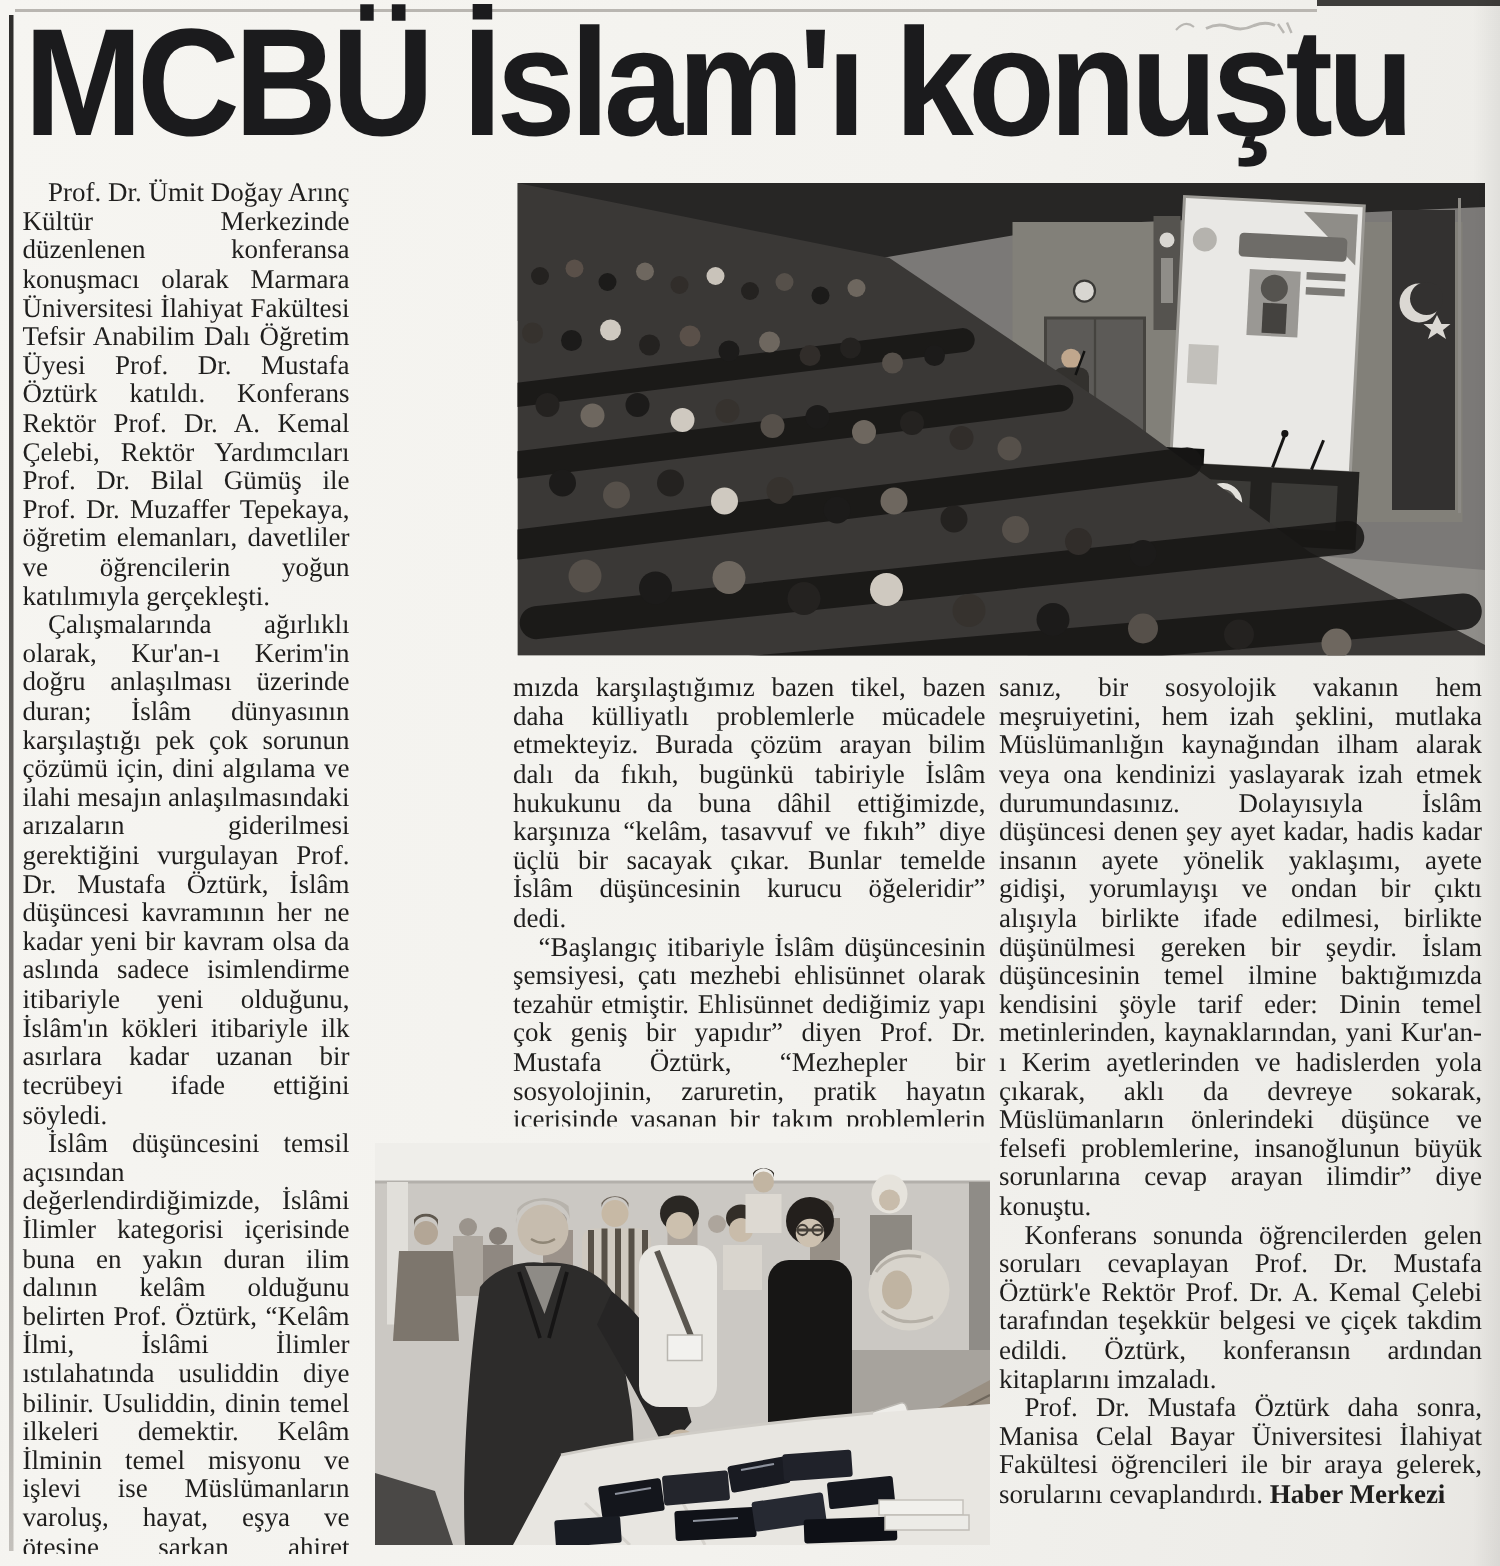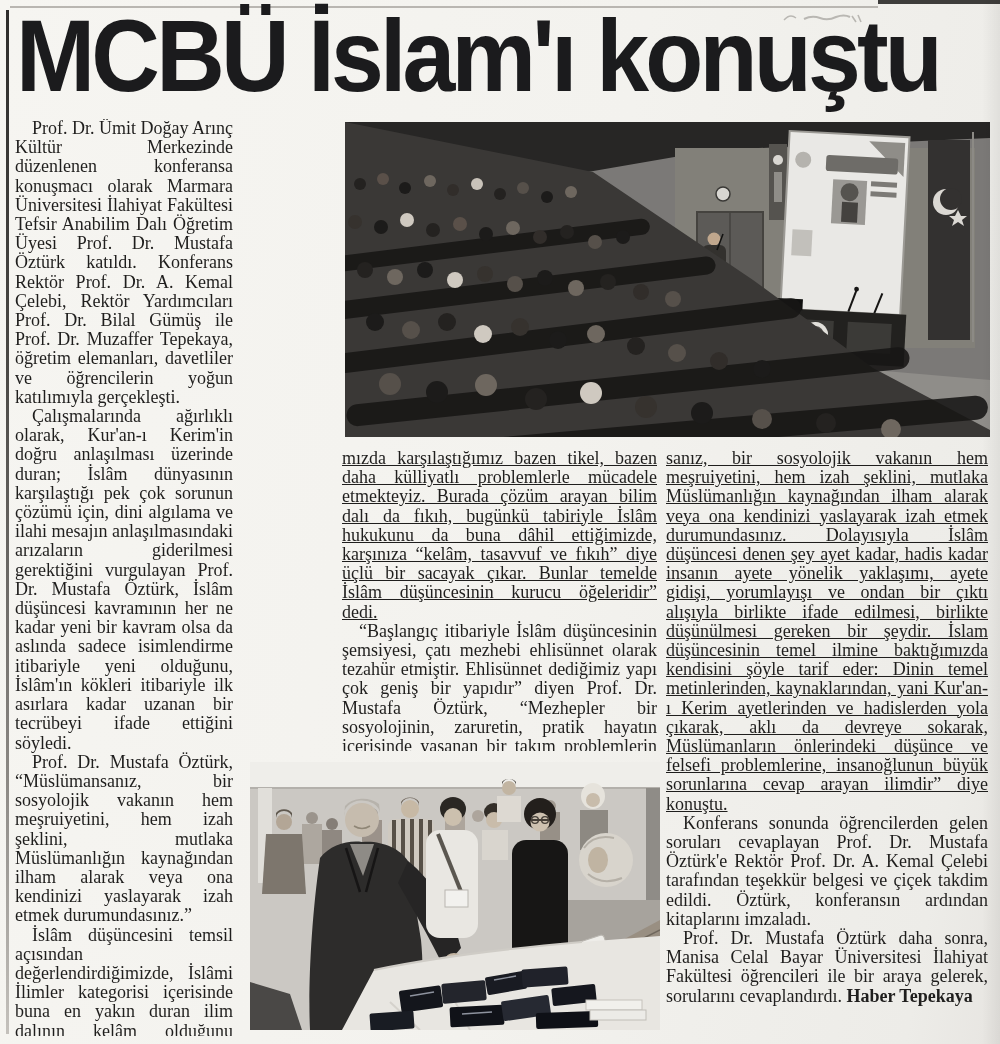--- a/index.html
+++ b/index.html
@@ -20,21 +20,21 @@
   .headline{
     position:absolute;left:16px;top:0px;margin:0;width:970px;
     font-family:"Liberation Sans","DejaVu Sans",sans-serif;
     font-weight:bold;font-size:100px;letter-spacing:-4px;color:#1b1b1d;
     white-space:nowrap;transform:scale(.95,1.02);transform-origin:left top;
     line-height:108px;
   }
   .col{position:absolute;font-size:18px;line-height:19.2px;text-align:justify;
     overflow:hidden;hyphens:auto;}
   .col p{margin:0;text-indent:17px;}
-  .col p.noindent{text-indent:0;text-decoration:underline;}
+  .col p.noindent{text-indent:0;}
   .col b{font-weight:bold;}
   .col1{left:15px;top:119px;width:322px;height:917px;}
   .photo-spacer{float:right;width:96px;height:300px;margin-top:622px;margin-left:8px;}
   .col2{left:342px;top:449px;width:315px;height:302px;}
   .col3{left:666px;top:449px;width:322px;height:568px;}
   .photo{position:absolute;display:block;}
   .photo-top{left:345px;top:122px;width:645px;height:315px;}
   .photo-bottom{left:250px;top:762px;width:410px;height:268px;}
   svg{display:block;}
 </style>
@@ -52,21 +52,20 @@
     <path d="M22,9 q8,-4 16,-1 q8,3 16,-1 q8,-3 14,0" fill="none" stroke="#8d8a85" stroke-width="2"></path>
     <path d="M70,6 l4,6 M76,5 l3,7" fill="none" stroke="#8d8a85" stroke-width="1.6"></path>
   </svg>
 
   <h1 class="headline">MCBÜ İslam'ı konuştu</h1>
 
   <div class="col col1">
     <div class="photo-spacer"></div>
     <p>Prof. Dr. Ümit Doğay Arınç Kültür Merkezinde düzenlenen konferansa konuşmacı olarak Marmara Üniversitesi İlahiyat Fakültesi Tefsir Anabilim Dalı Öğretim Üyesi Prof. Dr. Mustafa Öztürk katıldı. Konferans Rektör Prof. Dr. A. Kemal Çelebi, Rektör Yardımcıları Prof. Dr. Bilal Gümüş ile Prof. Dr. Muzaffer Tepekaya, öğretim elemanları, davetliler ve öğrencilerin yoğun katılımıyla gerçekleşti.</p>
     <p>Çalışmalarında ağırlıklı olarak, Kur'an-ı Kerim'in doğru anlaşılması üzerinde duran; İslâm dünyasının karşılaştığı pek çok sorunun çözümü için, dini algılama ve ilahi mesajın anlaşılmasındaki arızaların giderilmesi gerektiğini vurgulayan Prof. Dr. Mustafa Öztürk, İslâm düşüncesi kavramının her ne kadar yeni bir kavram olsa da aslında sadece isimlendirme itibariyle yeni olduğunu, İslâm'ın kökleri itibariyle ilk asırlara kadar uzanan bir tecrübeyi ifade ettiğini söyledi.</p>
-    <p>Prof. Dr. Mustafa Öztürk, “Müslümansanız, bir sosyolojik vakanın hem meşruiyetini, hem izah şeklini, mutlaka Müslümanlığın kaynağından ilham alarak veya ona kendinizi yaslayarak izah etmek durumundasınız.”</p>
     <p>İslâm düşüncesini temsil açısından değerlendirdiğimizde, İslâmi İlimler kategorisi içerisinde buna en yakın duran ilim dalının kelâm olduğunu belirten Prof. Öztürk, “Kelâm İlmi, İslâmi İlimler ıstılahatında usuliddin diye bilinir. Usuliddin, dinin temel ilkeleri demektir. Kelâm İlminin temel misyonu ve işlevi ise Müslümanların varoluş, hayat, eşya ve ötesine sarkan ahiret gerçekliği üzerine bir dünya görüşü oluşturmayı taahhüt eden bir ilim dalıdır. Eğer bir dini ideolojiden bahsedeceksek, o ideolojiyi kuran da kelâm ilmidir. Fakat İslâm düşüncesi dediğimiz paradigmayı tasavvufla mutlaka tabir etmek durumundasınız. Bir de bizim hayatımızın pratik boyutu var. Gündelik hayatı-</p>
   </div>
 
   <svg class="photo photo-top" viewBox="0 0 645 315" preserveAspectRatio="none">
     <rect width="645" height="315" fill="#7b7977"></rect>
     <polygon points="0,0 645,0 645,16 370,28 0,92" fill="#272625"></polygon>
     <rect x="330" y="26" width="300" height="200" fill="#828079"></rect>
 
     <g>
       <rect x="352" y="90" width="66" height="100" fill="#5c5a57" stroke="#45433f" stroke-width="2"></rect>
@@ -199,21 +198,21 @@
   </svg>
 
   <div class="col col2">
     <p class="noindent">mızda karşılaştığımız bazen tikel, bazen daha külliyatlı problemlerle mücadele etmekteyiz. Burada çözüm arayan bilim dalı da fıkıh, bugünkü tabiriyle İslâm hukukunu da buna dâhil ettiğimizde, karşınıza “kelâm, tasavvuf ve fıkıh” diye üçlü bir sacayak çıkar. Bunlar temelde İslâm düşüncesinin kurucu öğeleridir” dedi.</p>
     <p>“Başlangıç itibariyle İslâm düşüncesinin şemsiyesi, çatı mezhebi ehlisünnet olarak tezahür etmiştir. Ehlisünnet dediğimiz yapı çok geniş bir yapıdır” diyen Prof. Dr. Mustafa Öztürk, “Mezhepler bir sosyolojinin, zaruretin, pratik hayatın içerisinde yaşanan bir takım problemlerin ortaya çıkardığı sonuçlardır. Müslüman-</p>
   </div>
 
   <div class="col col3">
     <p class="noindent">sanız, bir sosyolojik vakanın hem meşruiyetini, hem izah şeklini, mutlaka Müslümanlığın kaynağından ilham alarak veya ona kendinizi yaslayarak izah etmek durumundasınız. Dolayısıyla İslâm düşüncesi denen şey ayet kadar, hadis kadar insanın ayete yönelik yaklaşımı, ayete gidişi, yorumlayışı ve ondan bir çıktı alışıyla birlikte ifade edilmesi, birlikte düşünülmesi gereken bir şeydir. İslam düşüncesinin temel ilmine baktığımızda kendisini şöyle tarif eder: Dinin temel metinlerinden, kaynaklarından, yani Kur'an-ı Kerim ayetlerinden ve hadislerden yola çıkarak, aklı da devreye sokarak, Müslümanların önlerindeki düşünce ve felsefi problemlerine, insanoğlunun büyük sorunlarına cevap arayan ilimdir” diye konuştu.</p>
     <p>Konferans sonunda öğrencilerden gelen soruları cevaplayan Prof. Dr. Mustafa Öztürk'e Rektör Prof. Dr. A. Kemal Çelebi tarafından teşekkür belgesi ve çiçek takdim edildi. Öztürk, konferansın ardından kitaplarını imzaladı.</p>
-    <p><span>Prof. Dr. Mustafa Öztürk daha sonra, Manisa Celal Bayar Üniversitesi İlahiyat Fakültesi öğrencileri ile bir araya gelerek, sorularını cevaplandırdı. </span><b>Haber Tepekaya</b></p>
+    <p><span>Prof. Dr. Mustafa Öztürk daha sonra, Manisa Celal Bayar Üniversitesi İlahiyat Fakültesi öğrencileri ile bir araya gelerek, sorularını cevaplandırdı. </span><b>Haber Merkezi</b></p>
   </div>
 
   <svg class="photo photo-bottom" viewBox="0 0 410 268" preserveAspectRatio="none">
     <rect width="410" height="268" fill="#cbc8c3"></rect>
     <rect x="0" y="0" width="410" height="26" fill="#efeeea"></rect>
     <line x1="0" y1="26" x2="410" y2="26" stroke="#b3b0ab" stroke-width="2"></line>
     <rect x="8" y="26" width="14" height="95" fill="#e1dfda"></rect>
     <rect x="396" y="26" width="14" height="242" fill="#8f8c87"></rect>
 
     <g opacity="0.75">

